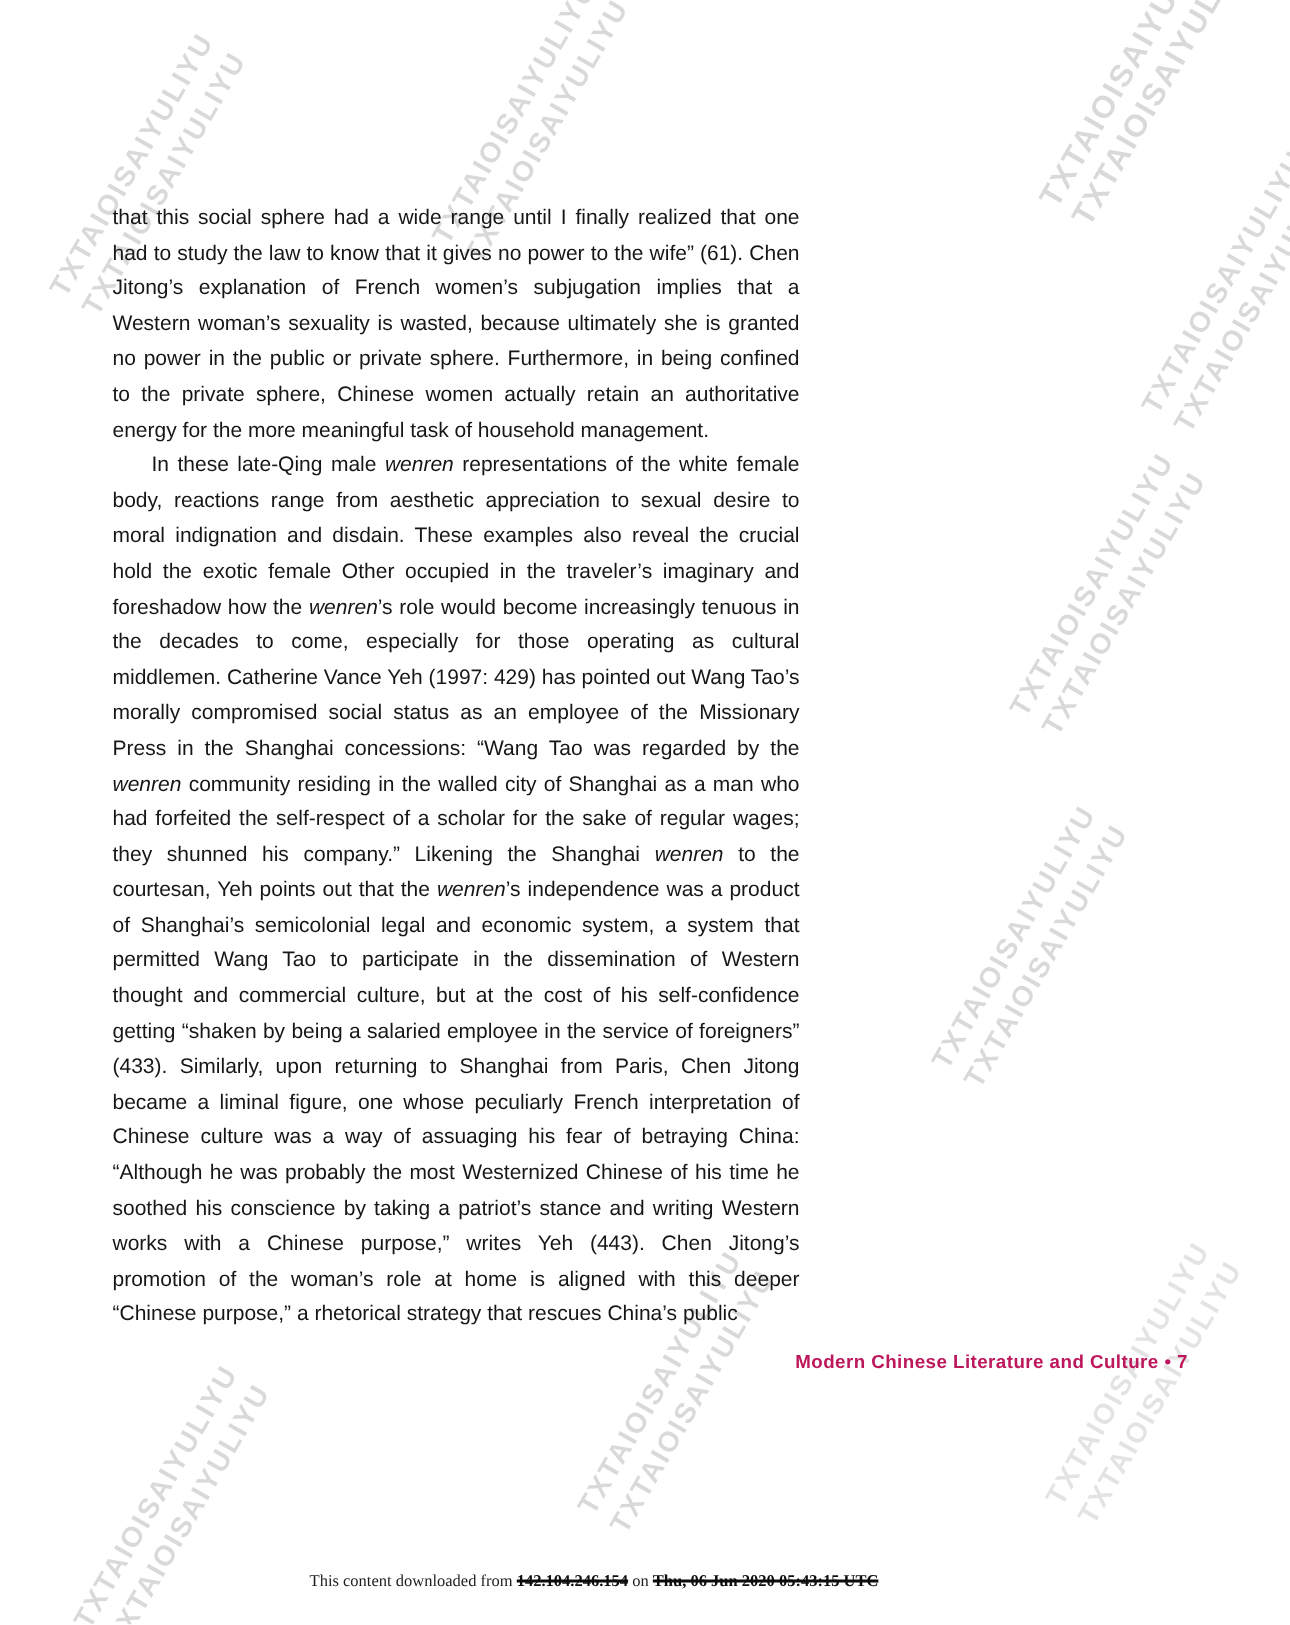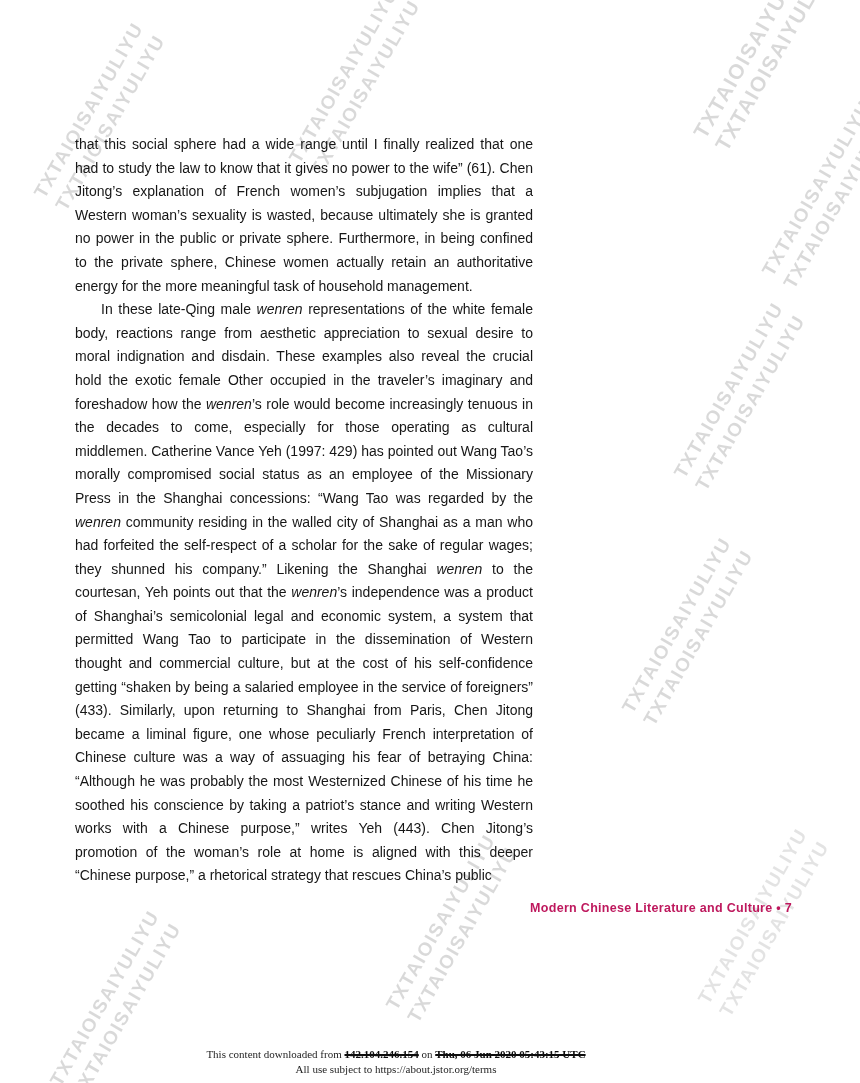--- a/index.html
+++ b/index.html
@@ -133,16 +133,15 @@
   </main>
 
   <div class="running-footer">
     <span>Modern Chinese Literature and Culture</span><span> • </span><span>7</span>
   </div>
 
   <div class="jstor">
     <div class="jstor-line">
       <span>This content downloaded from </span><span class="redacted">142.104.246.154</span><span> on </span><span class="redacted">Thu, 06 Jun 2020 05:43:15 UTC</span>
     </div>
-    <div class="jstor-line">All use subject to https://about.jstor.org/terms</div>
   </div>
 
 </div>
 
 </body></html>

